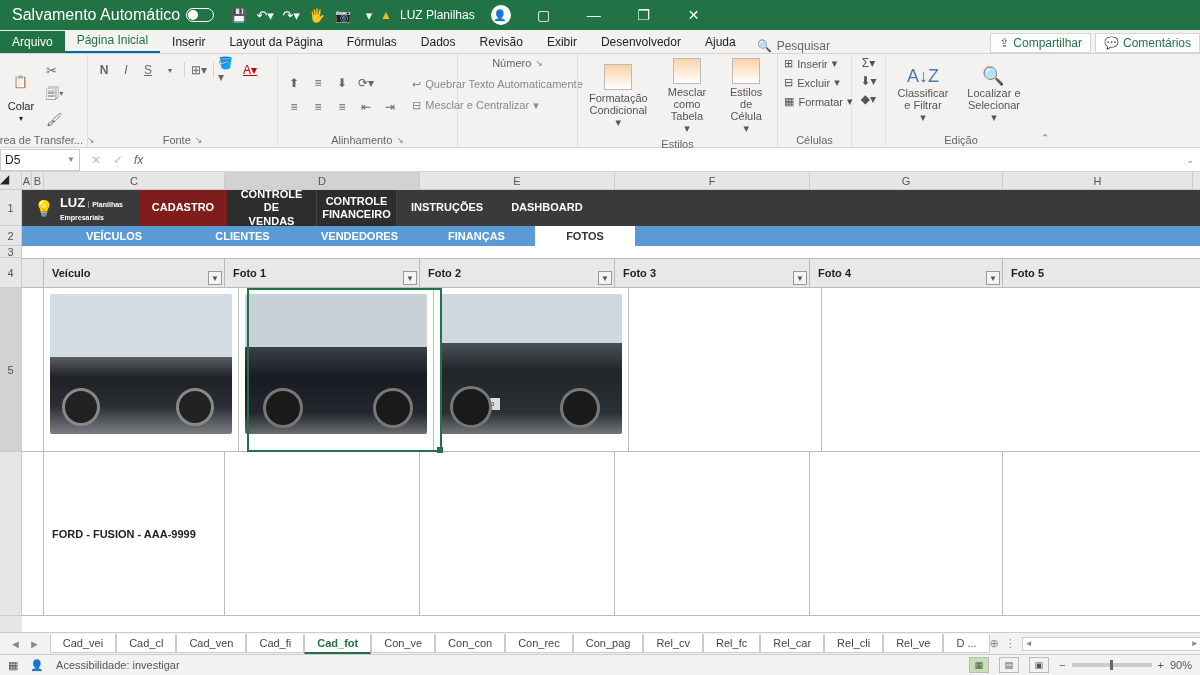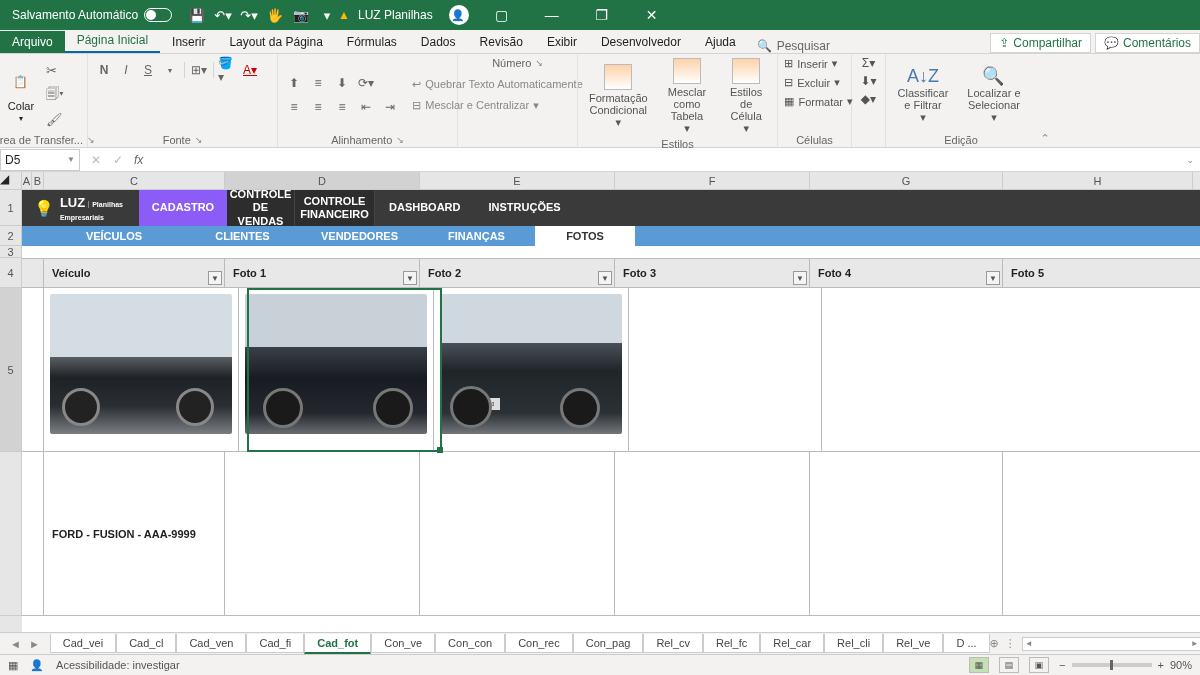--- a/index.html
+++ b/index.html
@@ -1,20 +1,20 @@
 <!DOCTYPE html>
 <html><head>
 <meta charset="utf-8">
 <style>
 *{margin:0;padding:0;box-sizing:border-box;font-family:"Segoe UI",Arial,sans-serif}
 body{width:1200px;height:675px;overflow:hidden;background:#fff;font-size:12px;color:#222}
 
 
 .titlebar{height:30px;background:#217346;display:flex;align-items:center;color:#fff;padding:0 4px}
-.titlebar .autosave{font-size:12px;padding:0 8px;display:flex;align-items:center;gap:6px}
+.titlebar .autosave{font-size:16px;padding:0 8px;display:flex;align-items:center;gap:6px}
 .toggle{width:28px;height:14px;border:1px solid #fff;border-radius:7px;position:relative}
 .toggle::after{content:"";width:10px;height:10px;background:#fff;border-radius:50%;position:absolute;left:1px;top:1px}
 .qat{display:flex;gap:4px;margin-left:6px}
 .qat .ic{width:22px;height:22px;display:flex;align-items:center;justify-content:center;color:#fff;font-size:13px}
 .titlebar .fname{flex:1;text-align:center;font-size:12px;color:#e8f0ea}
 .titlebar .right{display:flex;align-items:center;gap:4px}
 .titlebar .rbtn{width:46px;height:30px;display:flex;align-items:center;justify-content:center;color:#fff;font-size:14px}
 .luzlabel{font-size:12px;margin-right:6px}
 .warn{color:#ffb900;margin-right:4px}
 .avatar{width:20px;height:20px;border-radius:50%;background:#fff;color:#217346;display:flex;align-items:center;justify-content:center;font-size:11px;margin:0 6px}
@@ -92,21 +92,21 @@
 .rowheads .rh{border-bottom:1px solid #ccc;border-right:1px solid #ccc;font-size:11px;color:#555;display:flex;align-items:center;justify-content:center}
 .rh.r1{height:36px}.rh.r2{height:20px}.rh.r3{height:12px}.rh.r4{height:30px}.rh.r5{height:164px;background:#d2d2d2}.rh.r6{height:164px}
 
 .cells-area{flex:1;position:relative}
 
 
 .navbar{height:36px;background:#3a3a3a;display:flex;color:#fff;font-size:11px;font-weight:bold}
 .navbar .logo{width:117px;display:flex;align-items:center;padding-left:12px;gap:6px}
 .navbar .logo .bulb{font-size:16px}
 .navbar .nitem{display:flex;align-items:center;justify-content:center;padding:0 14px;text-align:center;line-height:1.2}
-.navbar .nitem.active{background:#8b5cf6}
+.navbar .nitem.active{background:#7f1d1d}
 .navbar .nitem.dark{background:#2d2d2d;border-right:1px solid #444}
 
 .subnav{height:20px;background:#5b9bd5;display:flex;color:#fff;font-size:11px;font-weight:bold}
 .subnav .snitem{display:flex;align-items:center;justify-content:center;width:117px}
 .subnav .snitem.off{width:22px}
 .subnav .snitem.c{width:140px}
 .subnav .snitem.active{background:#fff;color:#333}
 
 .spacer{height:12px;background:#fff}
 
@@ -373,24 +373,24 @@
     </div>
     <div class="cells-area">
 
       <div class="navbar">
         <div class="logo">
           <span class="bulb">💡</span>
           <div><span style="font-size:13px;font-weight:bold">LUZ</span><span style="font-size:7px;margin-left:3px;border-left:1px solid #888;padding-left:3px">Planilhas
 Empresariais</span></div>
         </div>
         <div class="nitem active" style="width:88px">CADASTRO</div>
-        <div class="nitem dark" style="width:68px">CONTROLE DE VENDAS</div>
+        <div class="nitem dark" style="width:90px">CONTROLE DE VENDAS</div>
         <div class="nitem dark" style="width:80px">CONTROLE FINANCEIRO</div>
+        <div class="nitem">INSTRUÇÕES</div>
         <div class="nitem">DASHBOARD</div>
-        <div class="nitem">INSTRUÇÕES</div>
       </div>
       <div class="subnav">
         <div class="snitem off"></div>
         <div class="snitem c">VEÍCULOS</div>
         <div class="snitem">CLIENTES</div>
         <div class="snitem">VENDEDORES</div>
         <div class="snitem">FINANÇAS</div>
         <div class="snitem active" style="width:100px">FOTOS</div>
       </div>
       <div class="spacer"></div>

